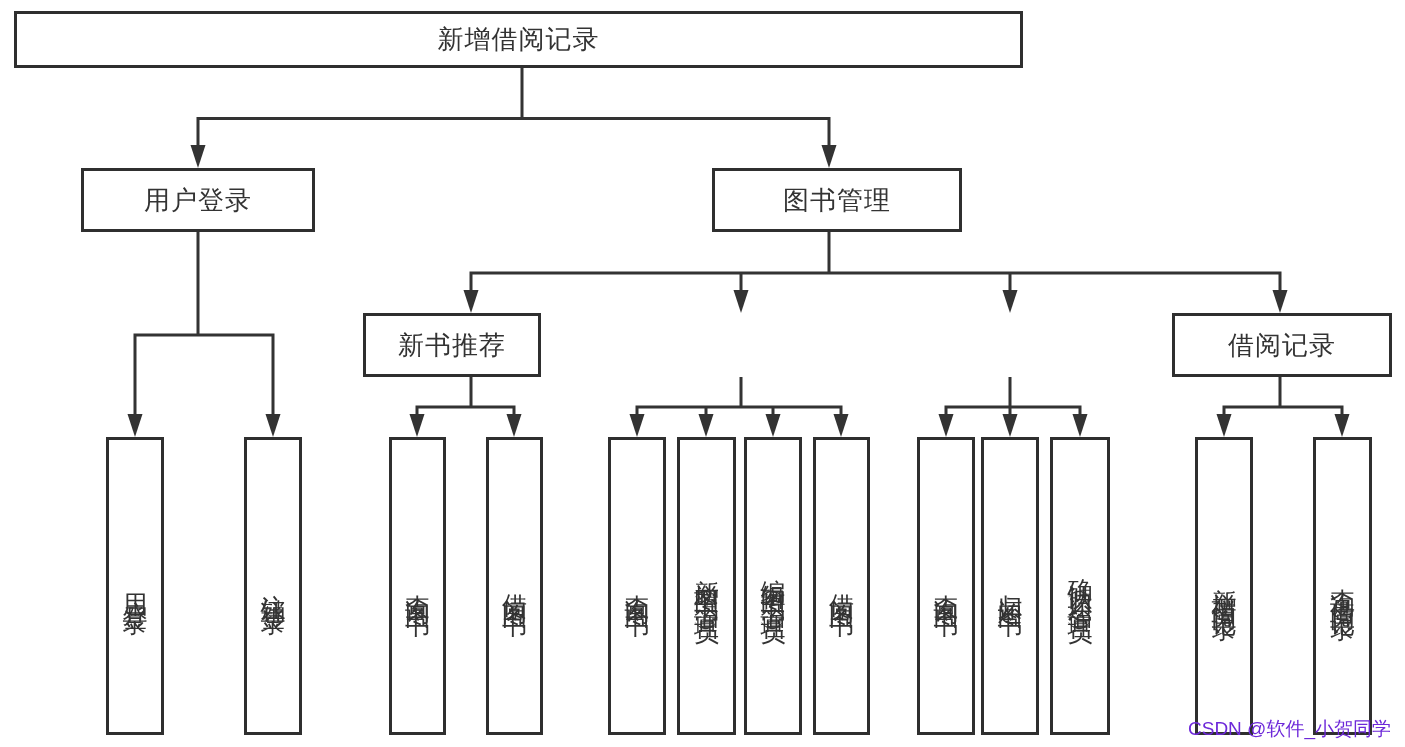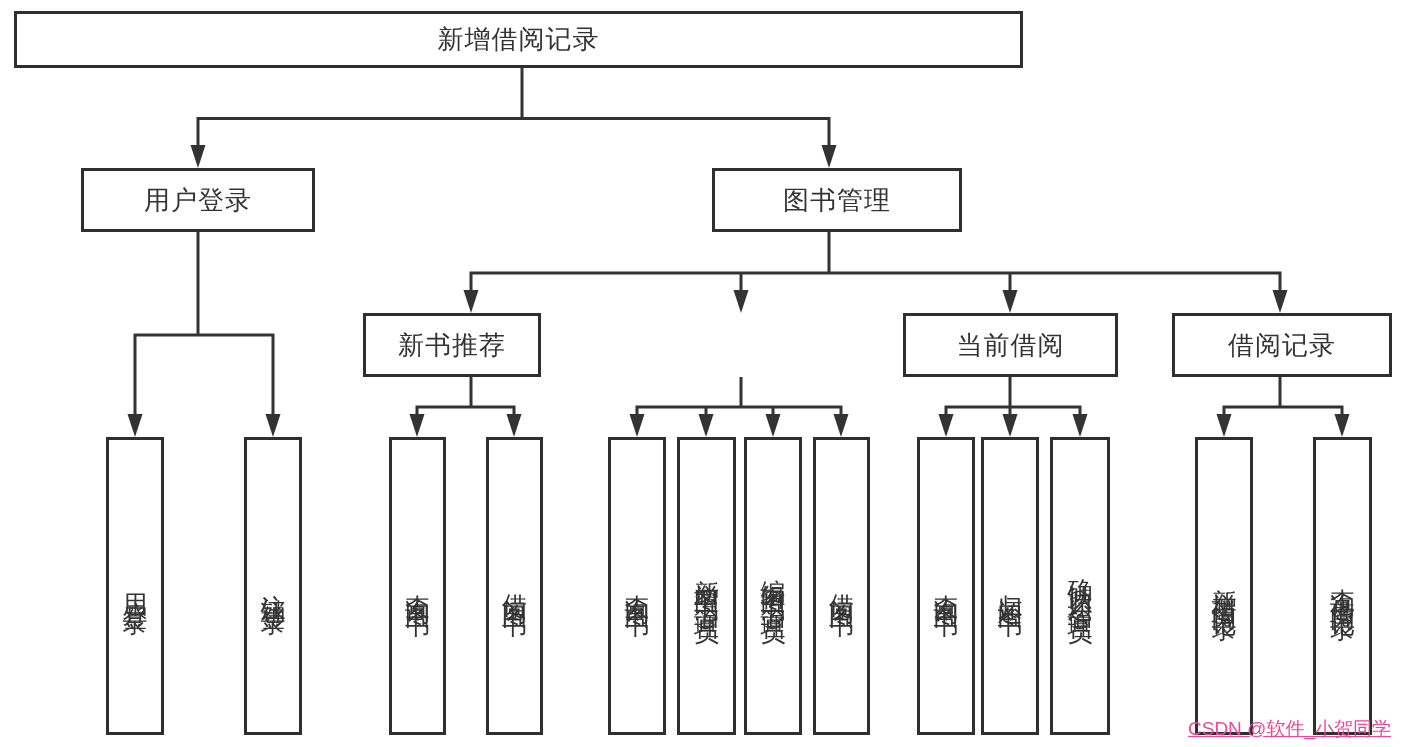--- a/index.html
+++ b/index.html
@@ -33,24 +33,23 @@
     text-orientation: mixed;
     font-size: 25px;
     letter-spacing: 6px;
     line-height: 1;
   }
   .watermark {
     position: absolute;
     left: 1188px;
     top: 716px;
     font-size: 19px;
-    color: #ec4899;
+    color: #6d28d9;
     white-space: nowrap;
     z-index: 5;
-    text-decoration: underline;
   }
 </style>
 </head>
 <body>
 
 <div class="canvas">
 
   <svg class="edges" width="1405" height="747" viewBox="0 0 1405 747">
     <g stroke="#333333" stroke-width="3" fill="none">
       <path d="M522 68 V120 M196.5 118.5 H830.5 M198 117 V147 M829 117 V147"></path>
@@ -103,23 +102,20 @@
   <div class="box hbox" style="left:81px;top:168px;width:234px;height:64px">
     <span class="lbl">用户登录</span>
   </div>
   <div class="box hbox" style="left:712px;top:168px;width:250px;height:64px">
     <span class="lbl">图书管理</span>
   </div>
 
   <div class="box hbox" style="left:363px;top:313px;width:178px;height:64px">
     <span class="lbl">新书推荐</span>
   </div>
-  <div class="box hbox" style="left:903px;top:313px;width:215px;height:64px">
-    <span class="lbl">当前借阅</span>
-  </div>
   <div class="box hbox" style="left:1172px;top:313px;width:220px;height:64px">
     <span class="lbl">借阅记录</span>
   </div>
 
   <div class="box leaf" style="left:106px;top:437px;width:58px;height:298px">
     <span class="lbl">用户登录</span>
   </div>
   <div class="box leaf" style="left:244px;top:437px;width:58px;height:298px">
     <span class="lbl">注销登录</span>
   </div>

